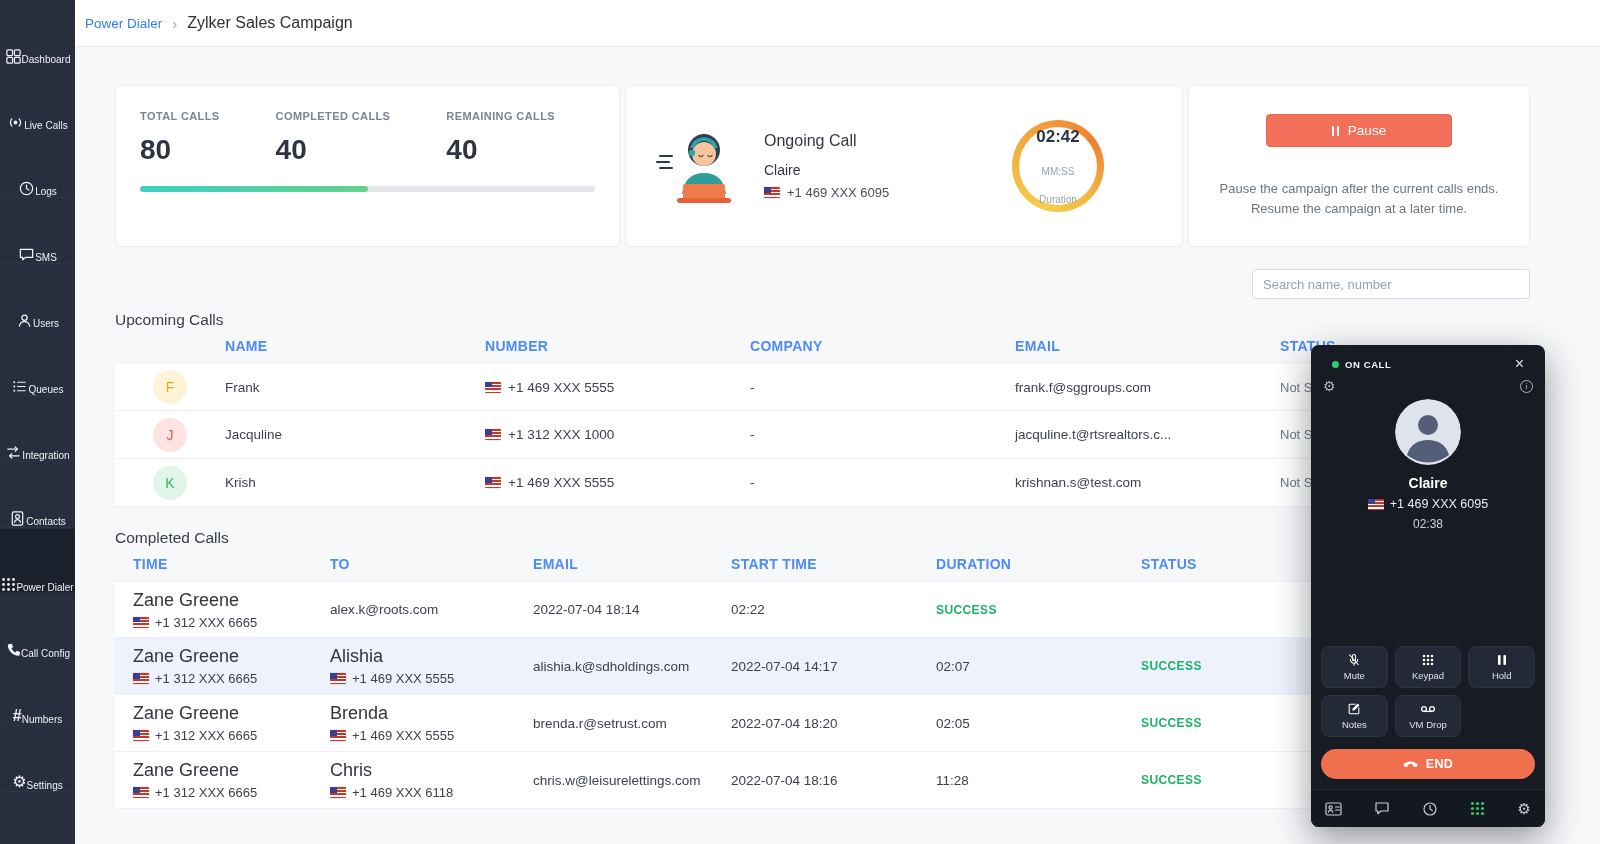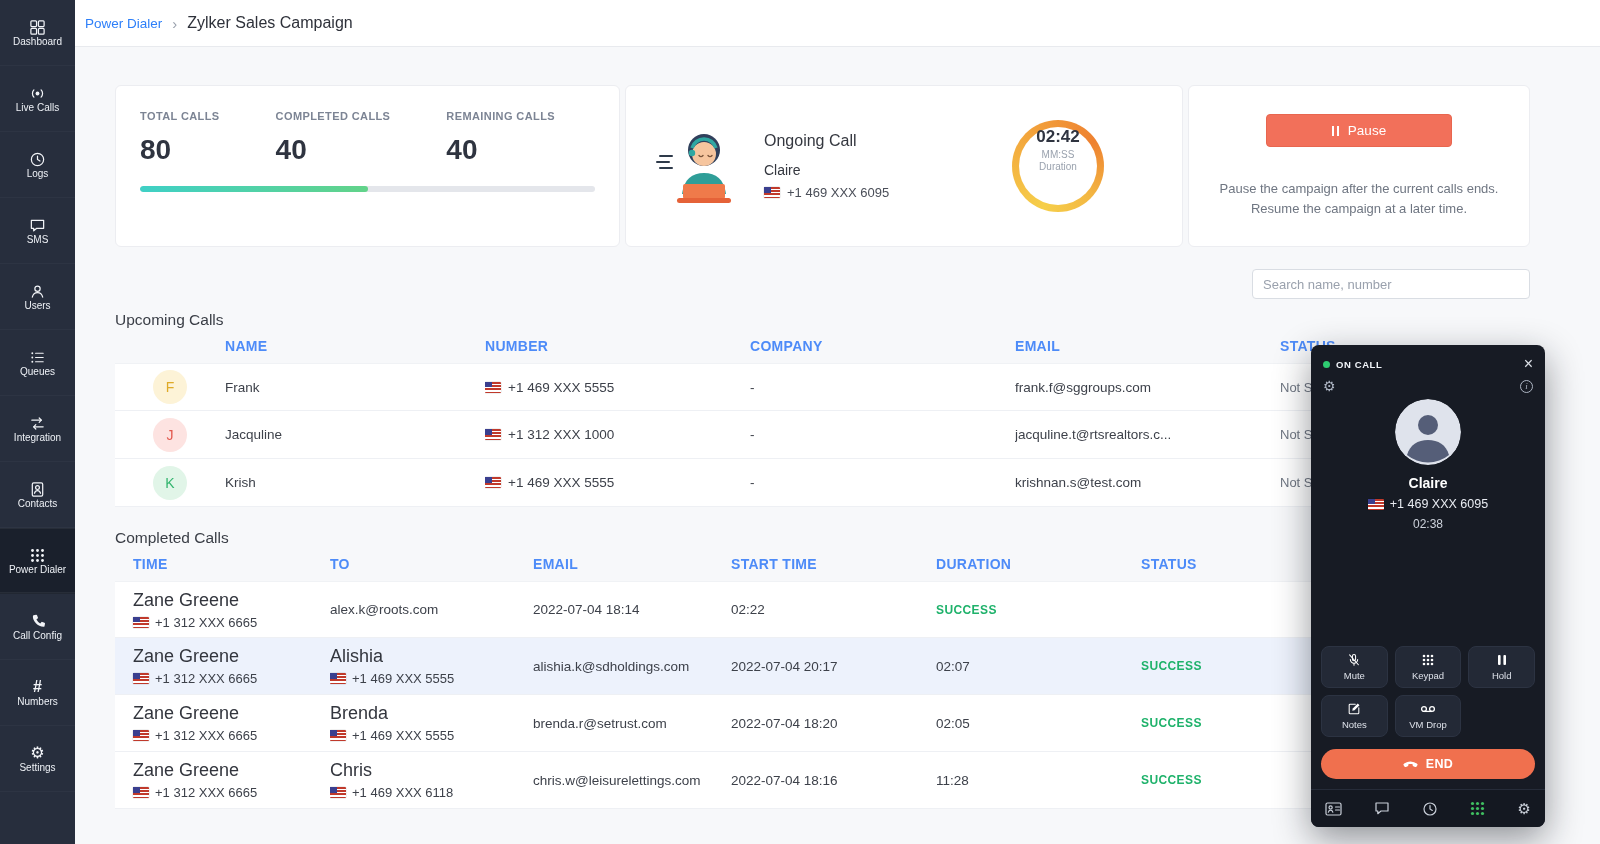--- a/index.html
+++ b/index.html
@@ -1,21 +1,21 @@
 <!DOCTYPE html>
 <html><head>
 <meta charset="utf-8">
 <style>
   *{margin:0;padding:0;box-sizing:border-box}
   html,body{width:1600px;height:844px}
   body{font-family:"Liberation Sans","DejaVu Sans",sans-serif;background:#f7f8fa;position:relative;overflow:hidden;color:#3d414a}
 
   
   .sidebar{position:absolute;left:0;top:0;width:75px;height:844px;background:#272e3d;z-index:20}
-  .side-item{height:66px;display:flex;flex-direction:column;align-items:center;justify-content:center;color:#eef1f6;cursor:pointer;border-bottom:1px solid rgba(255,255,255,.03)}
+  .side-item{height:66px;display:flex;flex-direction:row;align-items:flex-end;justify-content:center;color:#eef1f6;cursor:pointer;border-bottom:1px solid rgba(255,255,255,.03)}
   .side-item .ic{height:18px;display:flex;align-items:center;justify-content:center;font-size:15px;line-height:1;color:#f2f4f8}
   .side-item .lbl{font-size:10px;text-align:center;line-height:1.1}
   .side-item.active{background:#1a202c;box-shadow:inset 0 1px 0 rgba(255,255,255,.06),inset 0 -1px 0 rgba(255,255,255,.06)}
   .side-item svg{display:block}
 
   
   .topbar{position:absolute;left:75px;top:0;right:0;height:47px;background:#fff;border-bottom:1px solid #e8eaee;display:flex;align-items:center;padding-left:10px;z-index:5}
   .crumb-link{color:#2d7ff9;font-size:13.5px;cursor:pointer}
   .crumb-sep{color:#9aa1ad;margin:0 10px;font-size:15px}
   .crumb-current{color:#2e313a;font-size:16px;font-weight:500}
@@ -34,21 +34,21 @@
   .stat-label{font-size:11px;font-weight:700;color:#7c8494;letter-spacing:.4px;white-space:nowrap}
   .stat-value{font-size:28px;color:#2f3440;font-weight:600;margin-top:12px}
   .progress{margin-top:20px;height:6px;border-radius:3px;background:#e4e6eb;overflow:hidden}
   .progress-fill{height:100%;border-radius:3px;background:linear-gradient(90deg,#3fd0c6,#62d389)}
 
   .ongoing-text .title{font-size:16px;color:#34373f}
   .ongoing-text .name{font-size:14px;color:#34373f;margin-top:12px}
   .ongoing-text .num{font-size:13px;color:#4a4e58;margin-top:7px;display:flex;align-items:center;gap:7px}
   .timer-ring{margin-left:auto;margin-right:54px;width:92px;height:92px;border-radius:50%;position:relative;flex:none;
     background:conic-gradient(from 200deg,#f6cf4a,#f2a13b 35%,#ee8130 60%,#f3b843 82%,#f6cf4a)}
-  .timer-inner{position:absolute;inset:7px;background:#fff;border-radius:50%;display:flex;flex-direction:column;align-items:center;justify-content:flex-start}
+  .timer-inner{position:absolute;inset:7px;background:#fff;border-radius:50%;display:flex;flex-direction:column;align-items:center;justify-content:space-between}
   .timer-time{font-size:17px;font-weight:700;color:#2f3440}
   .timer-fmt{font-size:10px;color:#9aa2ae;margin-top:2px}
   .timer-cap{font-size:10px;color:#9aa2ae;margin-top:1px}
 
   .pause-btn{display:inline-flex;align-items:center;justify-content:center;gap:9px;width:186px;height:33px;background:#f2705a;color:#fff;border:1px solid #e8664f;border-radius:4px;font-size:13.5px;cursor:pointer;font-family:inherit}
   .pause-ic{width:7px;height:10px;border-left:2px solid #fff;border-right:2px solid #fff}
   .pause-desc{margin-top:32px;font-size:13px;color:#6f7682;line-height:1.5}
 
   .search-row{display:flex;justify-content:flex-end;margin-top:22px}
   .search-input{width:278px;height:30px;border:1px solid #d9dde3;border-radius:4px;background:#fff;padding:0 10px;font-size:13px;color:#333;font-family:inherit;outline:none}
@@ -76,21 +76,21 @@
   .first-col{padding-left:18px}
   .success{color:#1fb26b;font-size:12px;font-weight:700;letter-spacing:.4px}
   .status-muted{color:#6f7682;font-size:13px}
 
   .flag{flex:none;display:inline-block;width:16px;height:11px;border-radius:1px;position:relative;
     background:repeating-linear-gradient(180deg,#c0392b 0 1.6px,#fff 1.6px 3.2px);box-shadow:0 0 0 .5px rgba(0,0,0,.12)}
   .flag::after{content:"";position:absolute;left:0;top:0;width:7px;height:5.5px;background:#3a3f8f}
 
   
   .call-widget{position:absolute;left:1311px;top:345px;width:234px;height:482px;background:#171b24;border-radius:8px;z-index:30;display:flex;flex-direction:column;box-shadow:0 12px 36px rgba(18,22,32,.45);color:#fff}
-  .cw-top{display:flex;align-items:center;justify-content:space-between;padding:11px 12px 4px}
+  .cw-top{display:flex;align-items:center;justify-content:space-between;padding:11px 21px 4px}
   .cw-status{display:flex;align-items:center;gap:6px;font-size:9.5px;font-weight:700;letter-spacing:.6px;color:#f2f5fa}
   .dot{width:7px;height:7px;border-radius:50%;background:#2ecc71}
   .cw-close{color:#dfe3ea;font-size:16px;cursor:pointer;line-height:1}
   .cw-iconrow{display:flex;justify-content:space-between;align-items:center;padding:3px 12px 0}
   .cw-gear{color:#aeb6c4;font-size:14px;cursor:pointer;line-height:1}
   .cw-info{width:13px;height:13px;border:1px solid #aeb6c4;border-radius:50%;color:#aeb6c4;font-size:9px;font-style:italic;display:flex;align-items:center;justify-content:center;font-family:"Liberation Serif",serif;cursor:pointer}
   .cw-avatar{width:66px;height:66px;margin:6px auto 0;border-radius:50%;overflow:hidden;flex:none}
   .cw-name{text-align:center;font-size:14px;font-weight:700;margin-top:10px}
   .cw-number{display:flex;align-items:center;justify-content:center;gap:6px;font-size:12.5px;color:#e8ebf1;margin-top:6px}
   .cw-timer{text-align:center;font-size:12px;color:#cdd2db;margin-top:6px}
@@ -384,21 +384,21 @@
           </div>
         </div>
         <div class="td two-line">
           <div class="l1">Alishia</div>
           <div class="l2">
             <span class="flag"></span>
             <span>+1 469 XXX 5555</span>
           </div>
         </div>
         <div class="td">alishia.k@sdholdings.com</div>
-        <div class="td">2022-07-04 20:17</div>
+        <div class="td">2022-07-04 14:17</div>
         <div class="td">02:07</div>
         <div class="td success">SUCCESS</div>
       </div>
       <div class="trow c-grid">
         <div class="td two-line first-col">
           <div class="l1">Zane Greene</div>
           <div class="l2">
             <span class="flag"></span>
             <span>+1 312 XXX 6665</span>
           </div>

